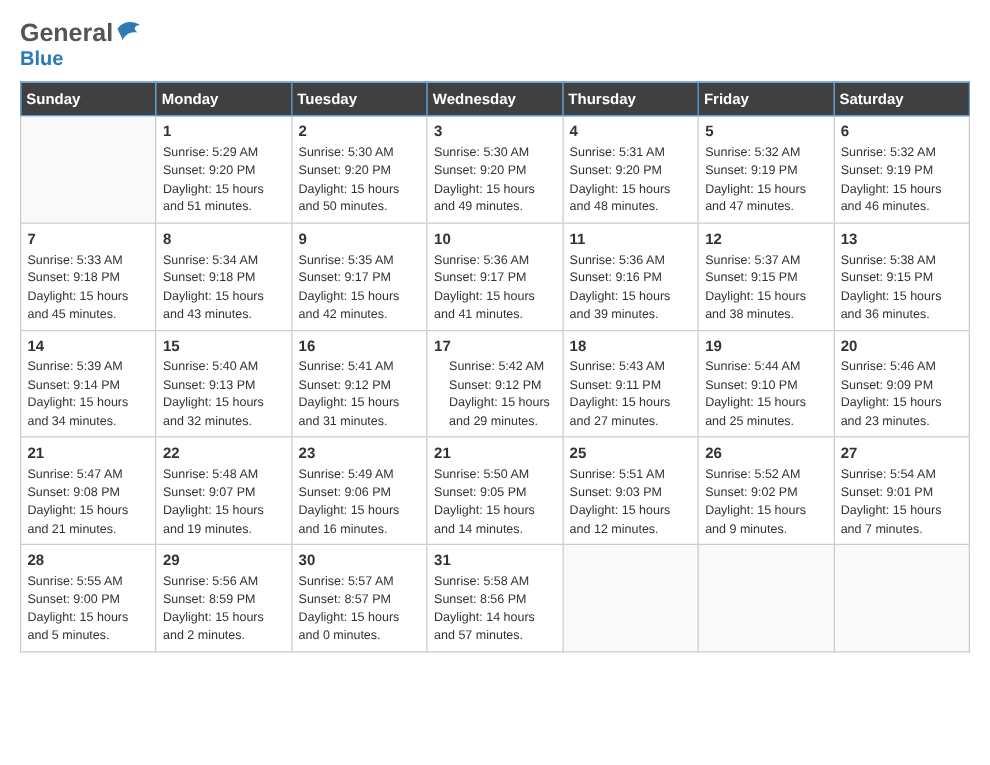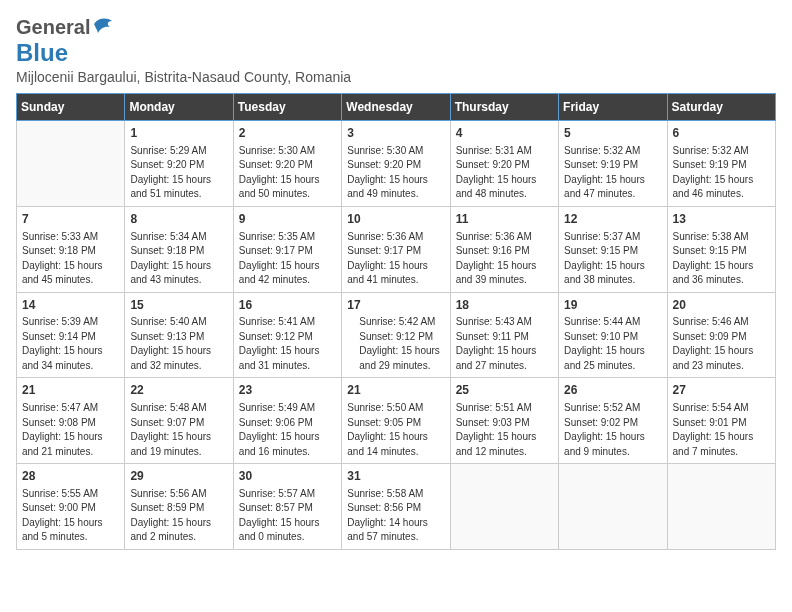--- a/index.html
+++ b/index.html
@@ -71,21 +71,21 @@
       display: flex;
       align-items: center;
     }
     .logo-text-general {
       color: #555;
       font-size: 20px;
       font-weight: bold;
     }
     .logo-text-blue {
       color: #2c7bb6;
-      font-size: 24px;
+      font-size: 16px;
       font-weight: bold;
     }
     .logo-bird {
       margin-left: 2px;
       margin-top: -4px;
     }
   </style>
 </head>
 <body>
 
@@ -99,21 +99,20 @@
             <path d="M2 9 C6 3, 14 2, 20 6 C16 6, 14 9, 18 12 C12 11, 8 14, 6 18 C5 14, 3 12, 2 9Z" fill="#2c7bb6"></path>
           </svg>
         </span>
       </div>
       <div>
         <span class="logo-text-blue">Blue</span>
       </div>
     </div>
   </div>
   <div class="title-section">
-    <div class="location-title">Mijlocenii Bargaului, Bistrita-Nasaud County, Romania</div>
   </div>
 </div>
 
 <table class="calendar">
   <thead>
     <tr id="header-row">
         <th>Sunday</th>
         <th>Monday</th>
         <th>Tuesday</th>
         <th>Wednesday</th>

